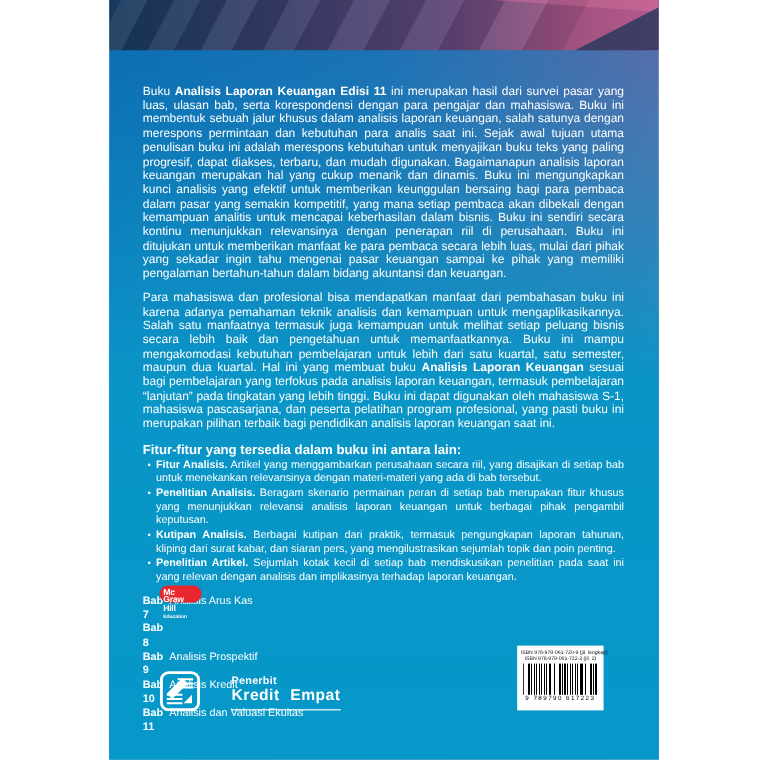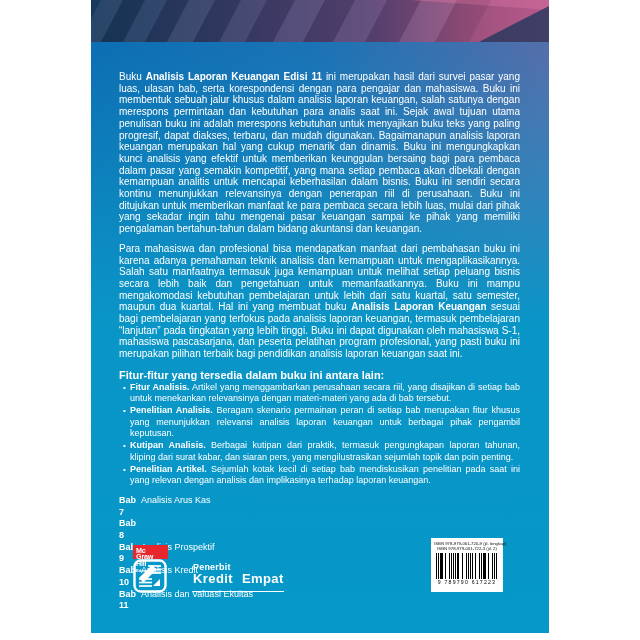--- a/index.html
+++ b/index.html
@@ -20,22 +20,22 @@
   b { font-weight:bold; }
   .sec-head { font-size:11px; line-height:11.7px; margin:10px 0 0 0;font-weight:bold; }
   .feat-list { margin:0; padding:0; list-style:none; }
   .feat-item { position:relative; padding-left:11px; font-size:9px; line-height:11.7px; text-align:justify; }
   .blt { position:absolute; left:4px; top:0; font-size:8px; }
   .chapters { margin-top:8px; }
   .chap-row { display:flex; font-size:9px; line-height:11.7px; }
   .chap-label { width:22px; font-weight:bold; flex:none; }
   
   .mcgraw {
-    position:absolute; left:42px; top:545px; width:35px; height:14px;
-    background:#e8262d; color:#fff; box-sizing:border-box; padding:2.5px 0 0 3px;
+    position:absolute; left:42px; top:488px; width:35px; height:14px;
+    background:#e8262d; color:#fff; box-sizing:border-box; padding:2.5px 0 0 3px;border-radius:10px;
   }
   .mcgraw .l  { font-weight:bold; font-size:7.2px; line-height:6.9px; letter-spacing:-.2px; }
   .mcgraw .sub{ font-weight:bold; font-size:4.1px; line-height:5.4px; }
   
   .salemba { position:absolute; left:42px; top:559px; display:flex; align-items:flex-start; color:#fff; }
   .sal-logo { width:34px; height:34px; flex:none; display:block; }
   .sal-text { margin-left:26px; padding-top:3px; }
   .sal-top  { font-size:9px;  font-weight:bold; line-height:10px; letter-spacing:.2px; }
   .sal-name { font-size:13px; font-weight:bold; line-height:14.5px; letter-spacing:.4px; word-spacing:5px; }
   .sal-rule { height:1.6px; background:#fff; margin-top:4px; }

